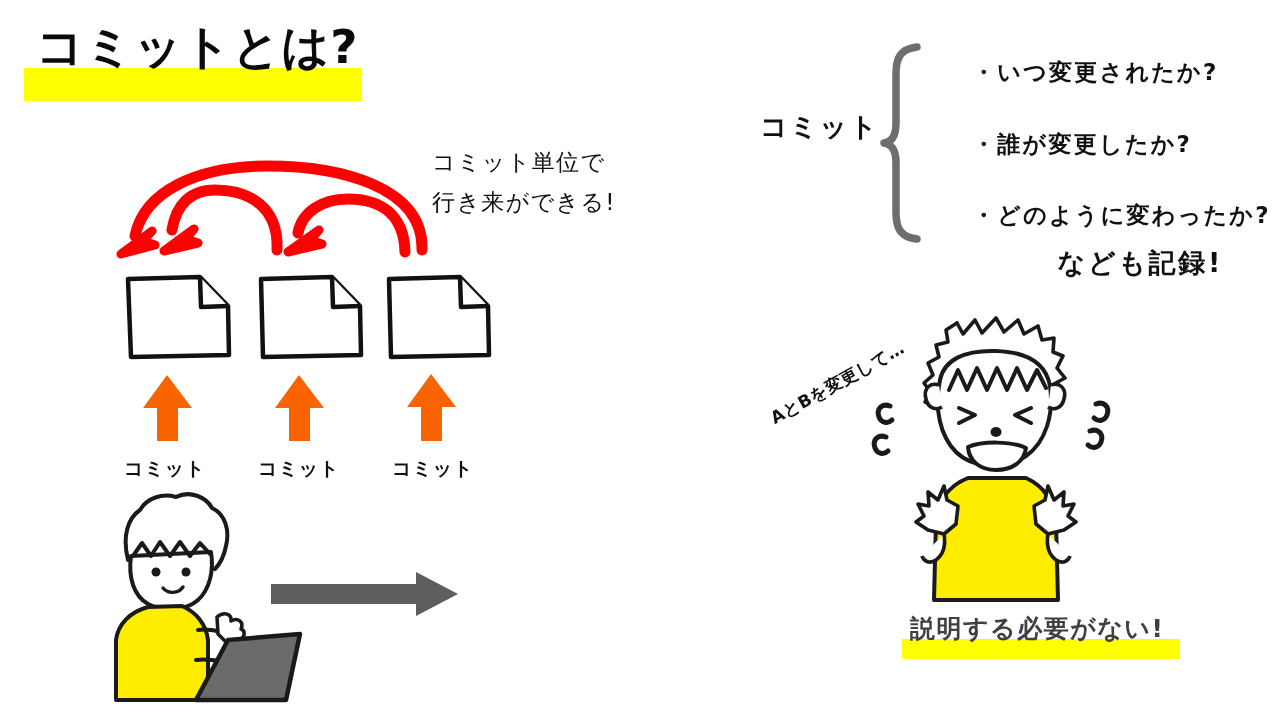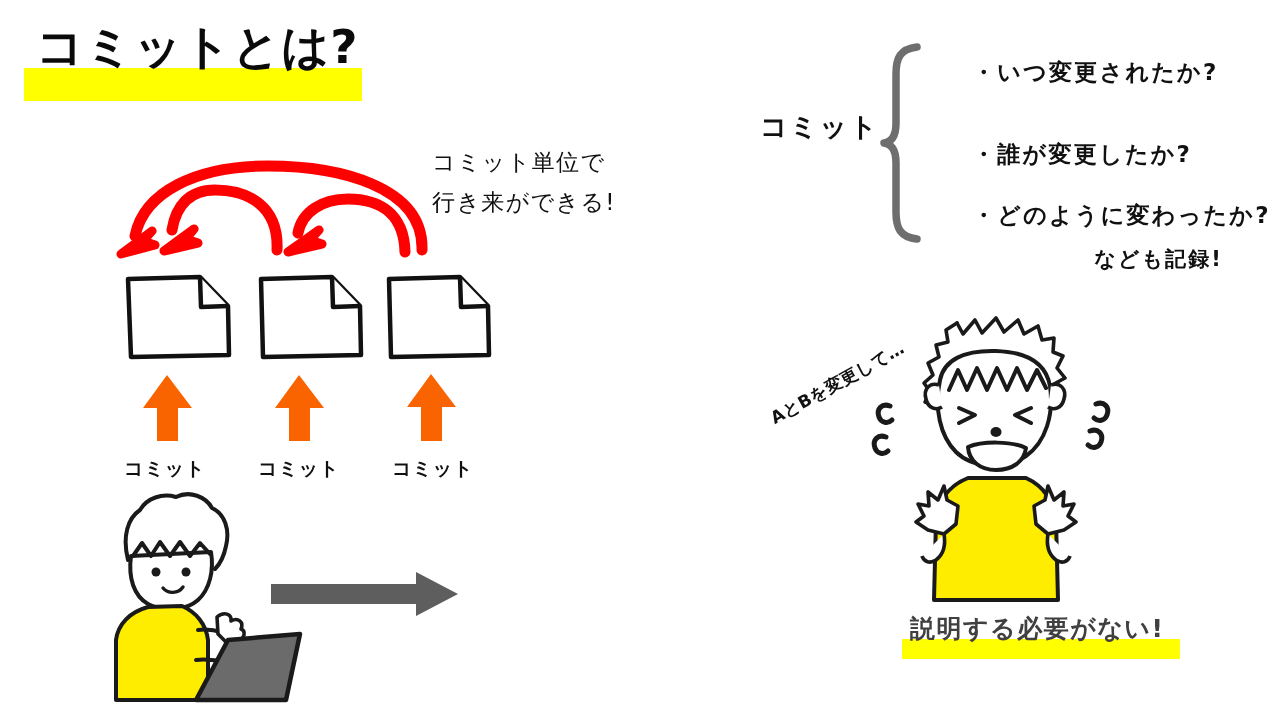--- a/index.html
+++ b/index.html
@@ -91,27 +91,27 @@
     position: absolute;
     left: 932px;
     font-size: 23px;
     font-weight: 700;
     letter-spacing: 0.1em;
     white-space: nowrap;
     color: #111;
     margin-left: 40px;
   }
   .b1 { top: 57px; }
-  .b2 { top: 139px; }
+  .b2 { top: 129px; }
   .b3 { top: 200px; text-align: right; }
   .nado {
     position: absolute;
     right: 57px;
     top: 245px;
-    font-size: 21px;
+    font-size: 27px;
     font-weight: 700;
     letter-spacing: 0.1em;
     white-space: nowrap;
     color: #111;
   }
 
   
   .rot-text {
     position: absolute;
     left: 772px;

